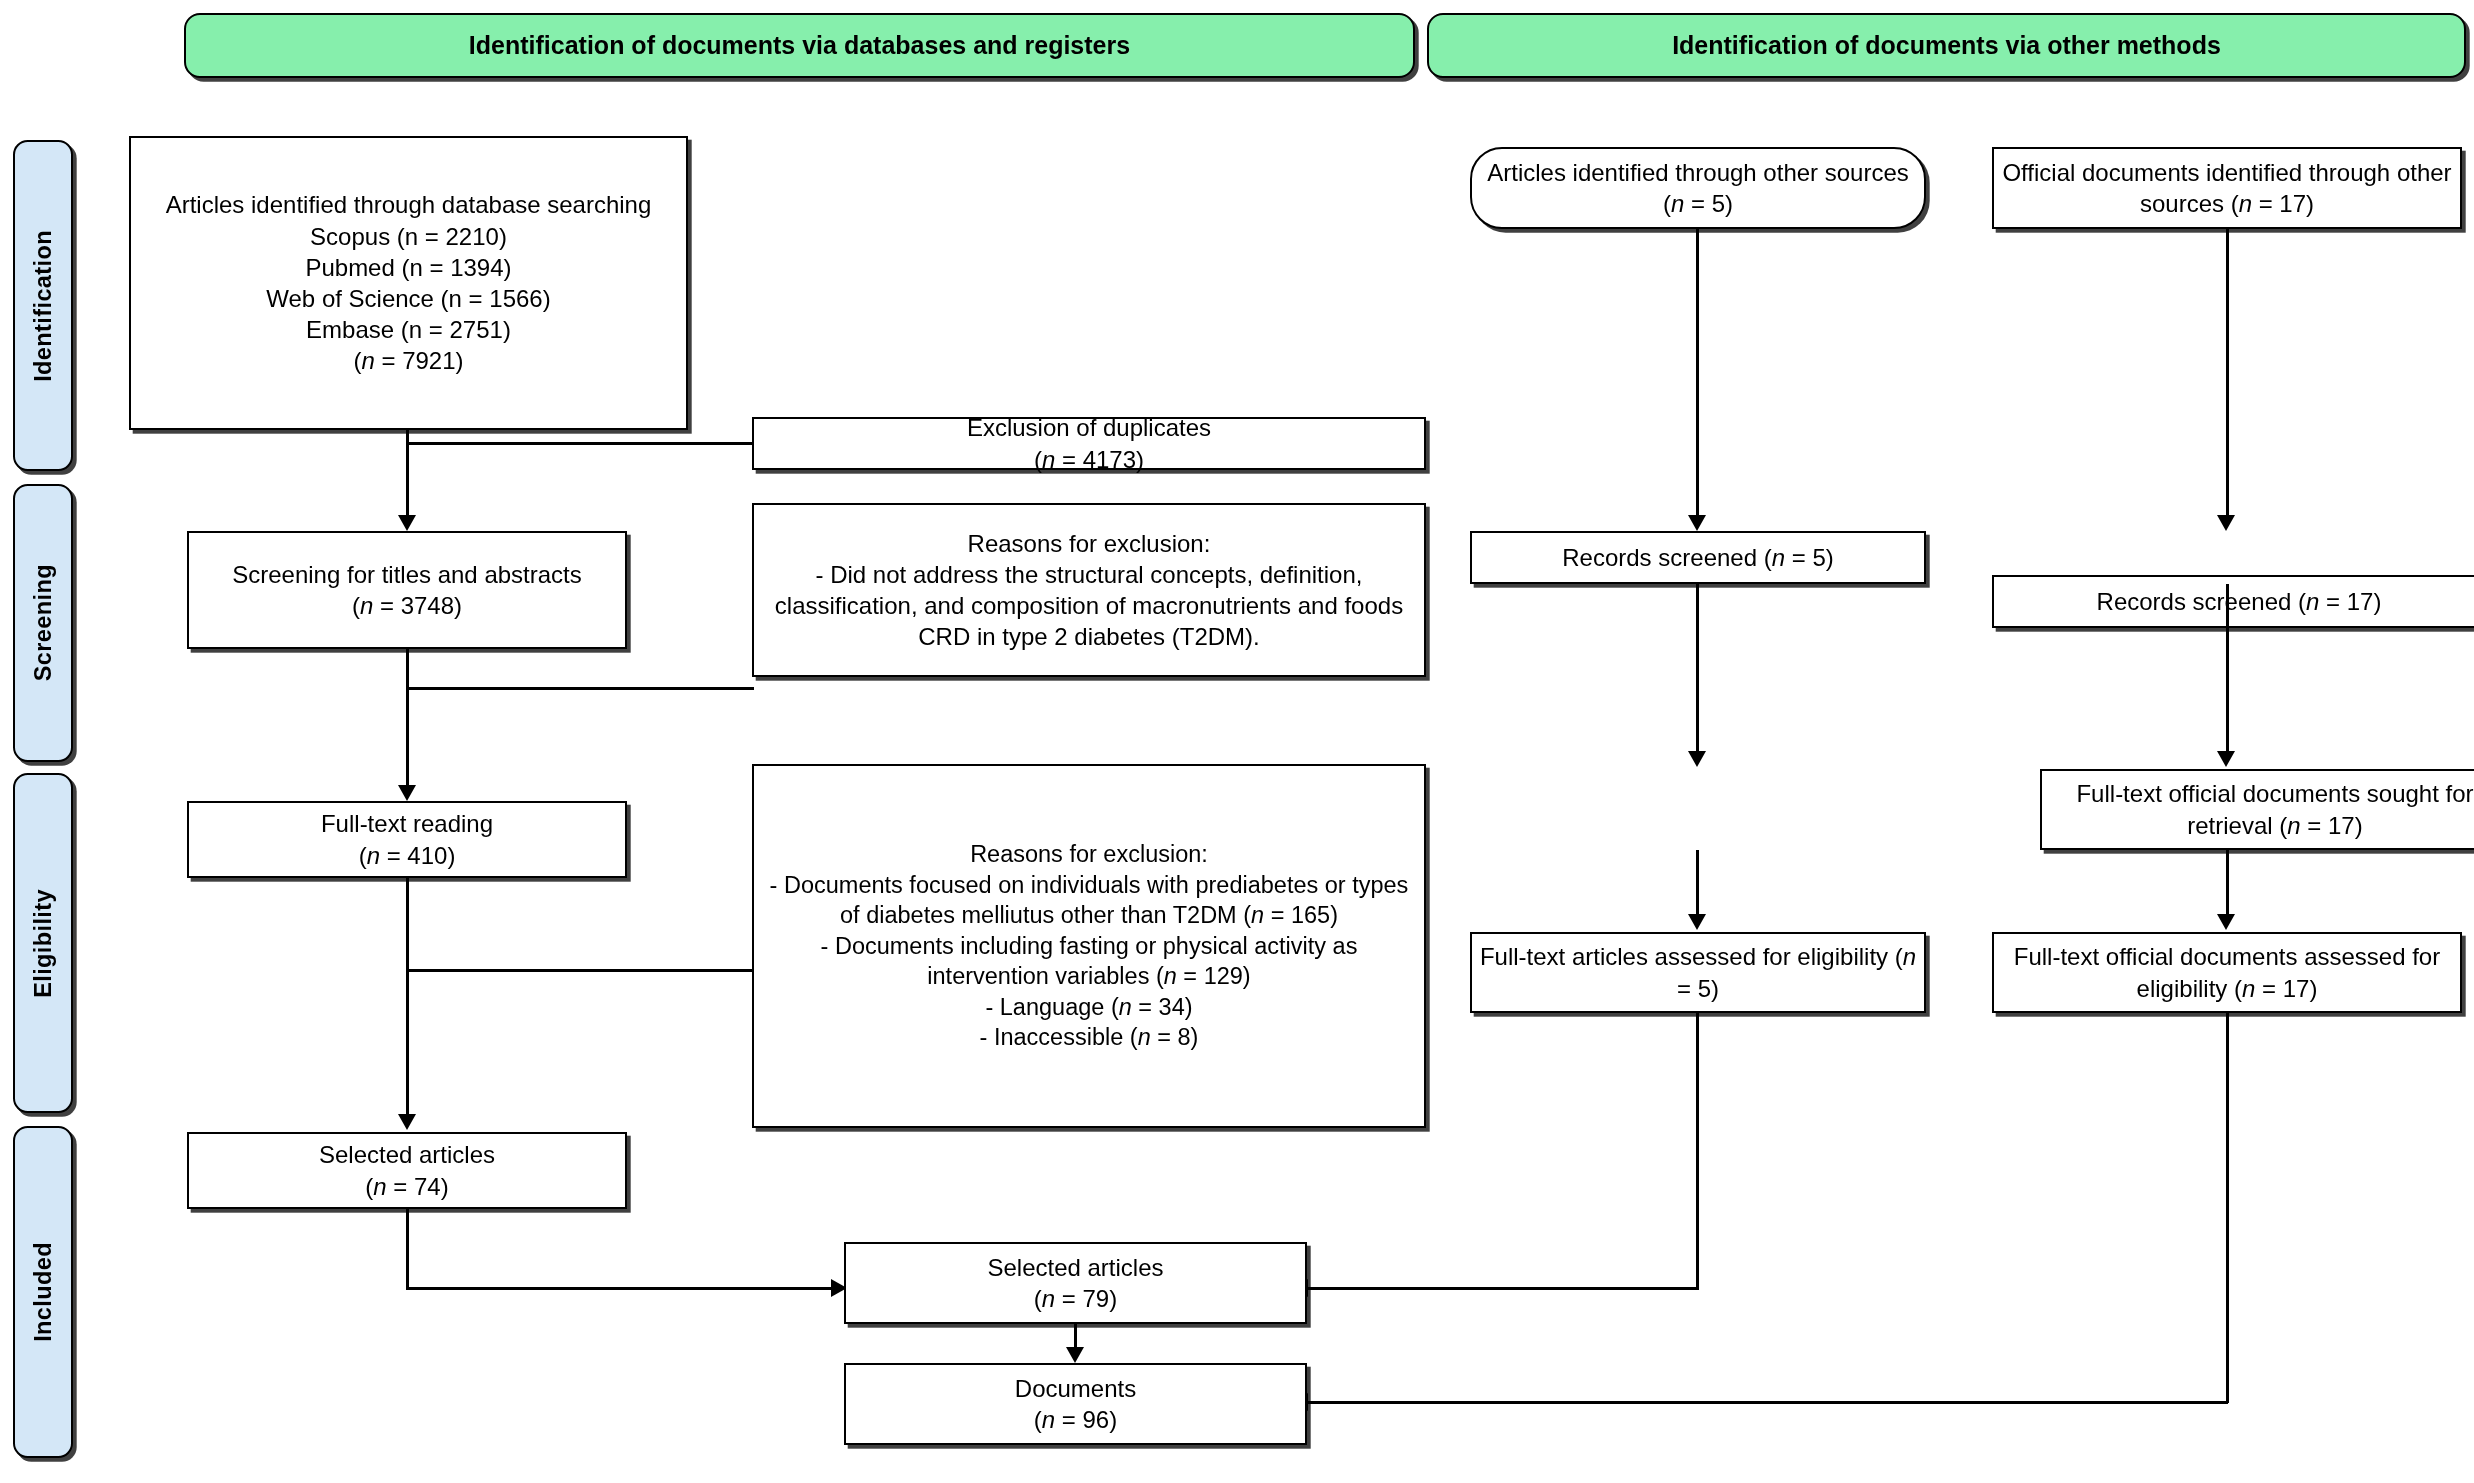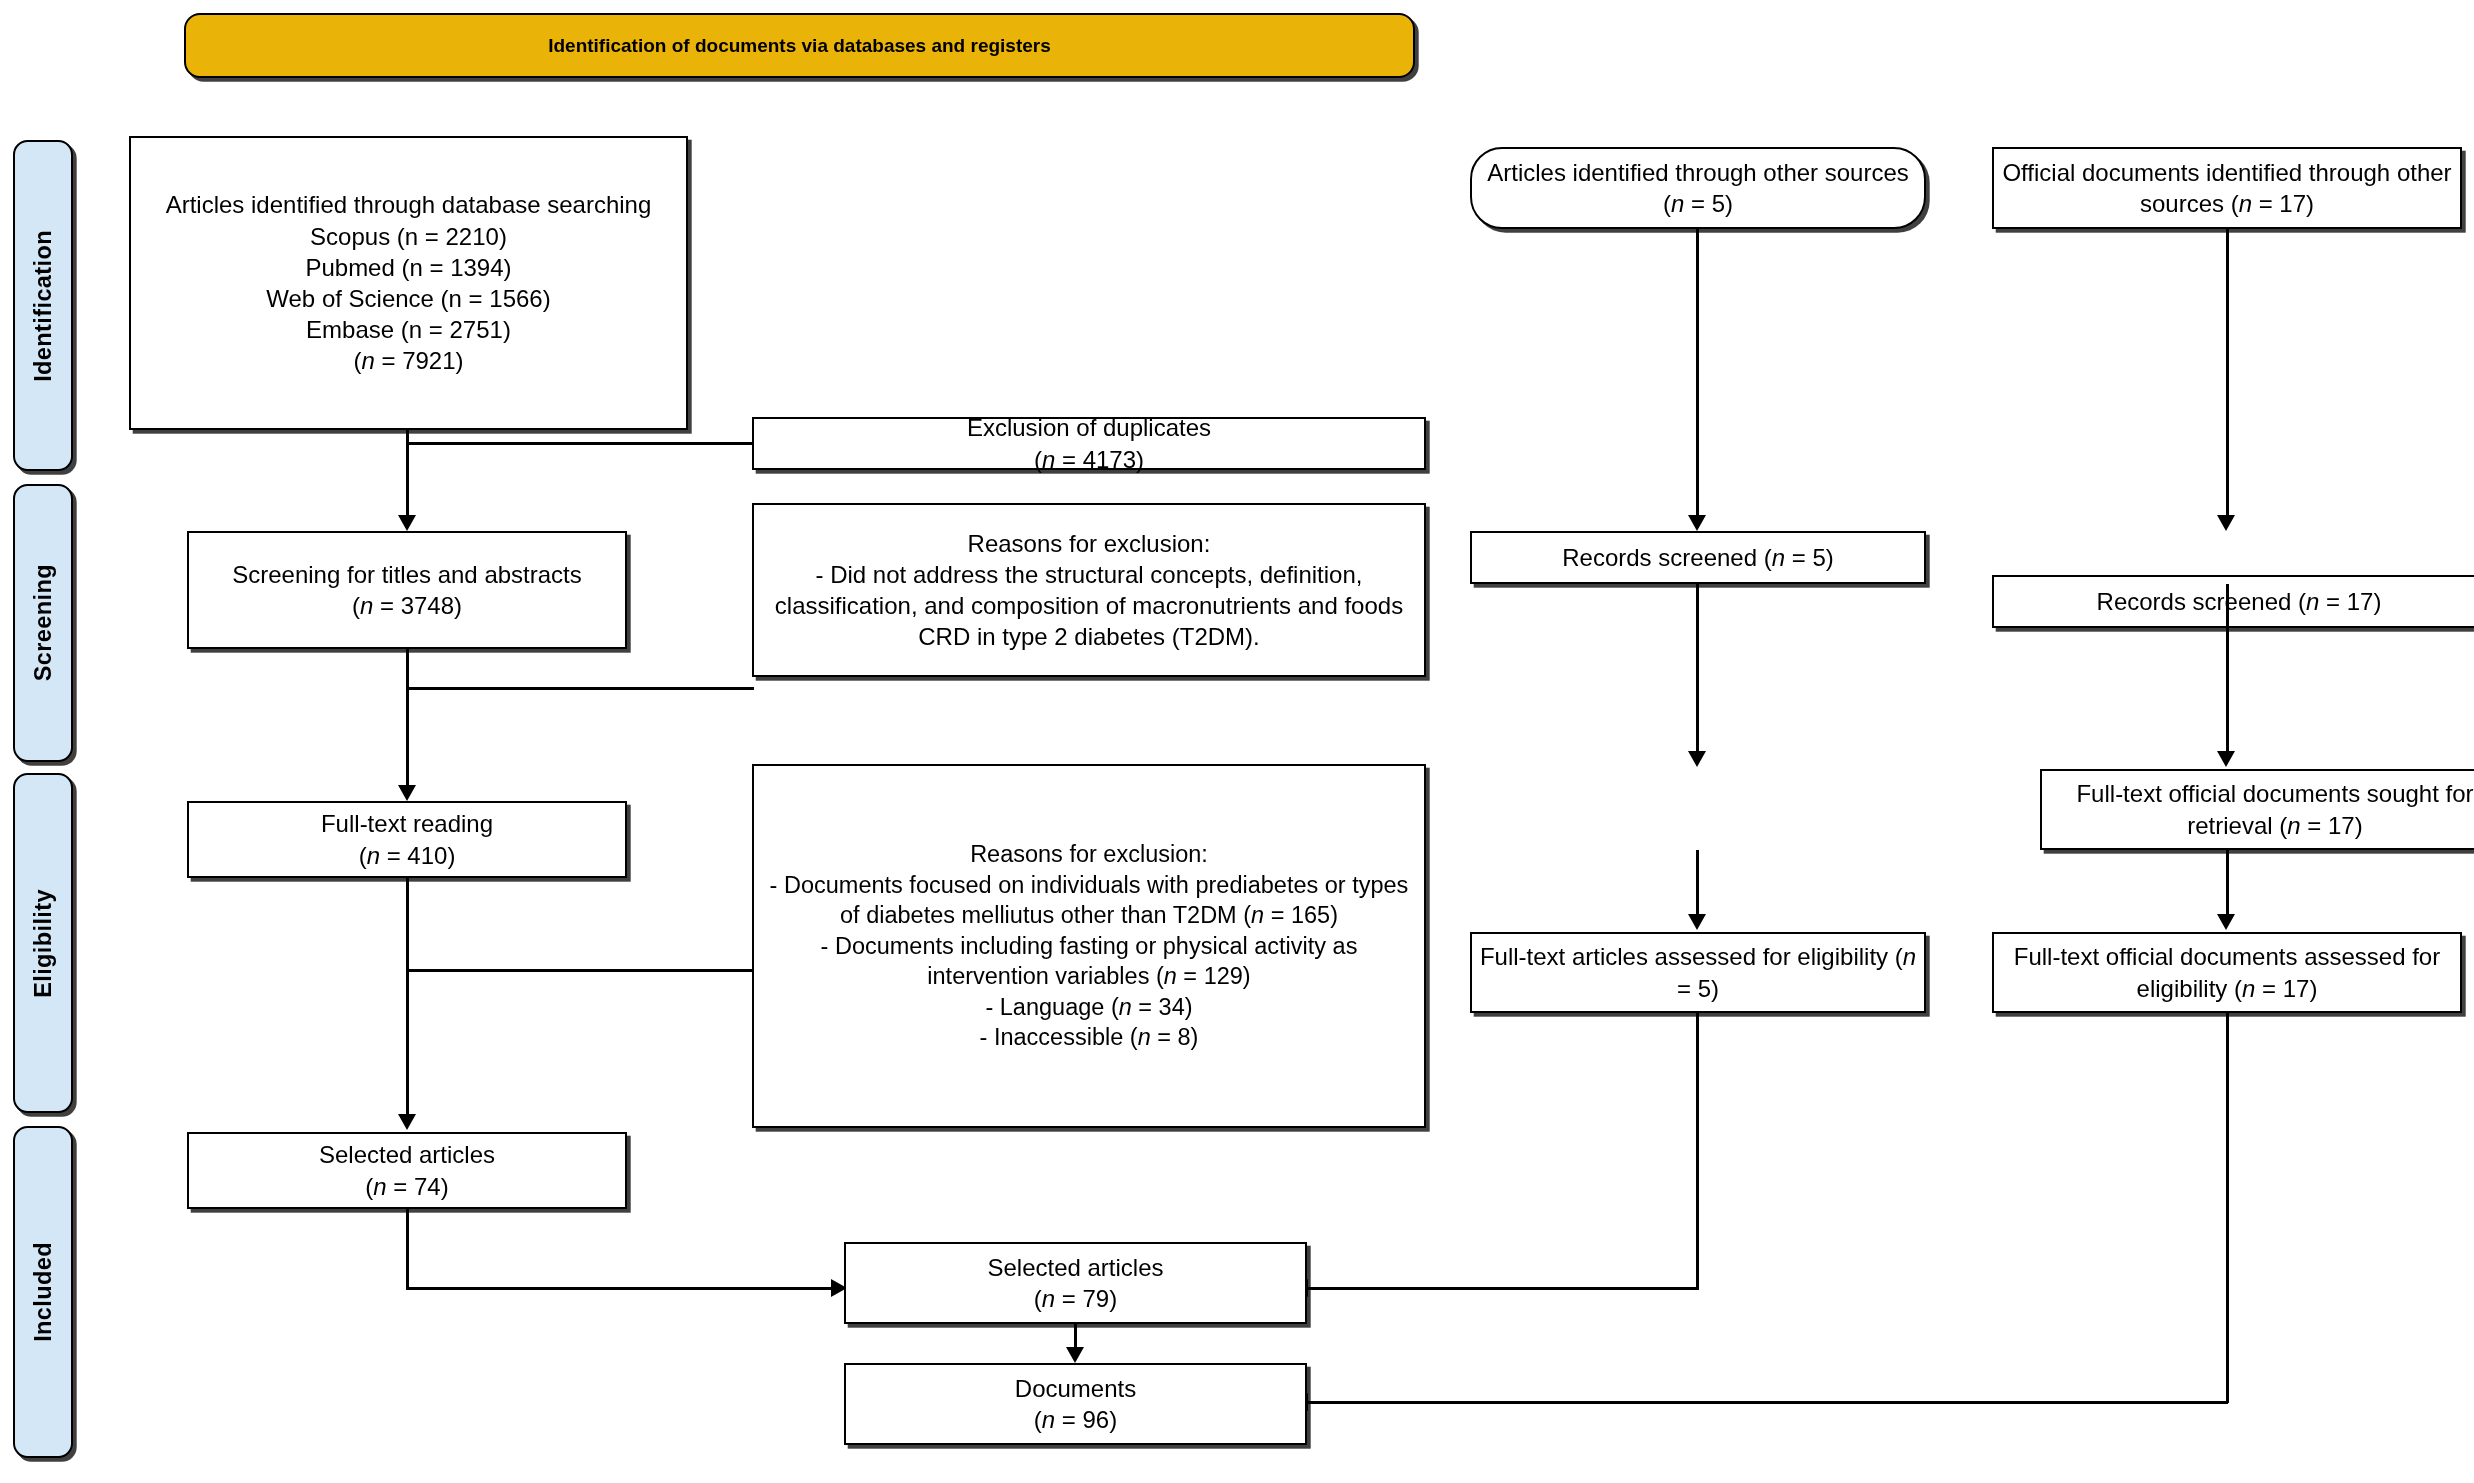--- a/index.html
+++ b/index.html
@@ -12,29 +12,29 @@
     width: 2475px;
     height: 1483px;
     background: #ffffff;
     font-family: "Liberation Sans", sans-serif;
     overflow: hidden;
   }
 
   
   .banner {
     position: absolute;
-    background: #eab308;
+    background: #86efac;
     border: 2.2px solid #000000;
     border-radius: 16px;
     box-shadow: 3.7px 3.7px 0 rgba(0,0,0,0.75);
     display: flex;
     align-items: center;
     justify-content: center;
     font-weight: bold;
-    font-size: 19px;
+    font-size: 25px;
     color: #000000;
     box-sizing: border-box;
     text-align: center;
   }
 
   
   .stage {
     position: absolute;
     background: #d4e7f7;
     border: 2.2px solid #000000;
@@ -111,20 +111,23 @@
 </style>
 </head>
 <body>
 
 <div id="canvas">
 
   <div class="banner" style="left:184px; top:13.2px; width:1231px; height:65px;">
     <span>Identification of documents via databases and registers</span>
   </div>
 
+  <div class="banner" style="left:1427px; top:13.2px; width:1039px; height:65px;">
+    <span>Identification of documents via other methods</span>
+  </div>
 
   <div class="stage" style="left:13.2px; top:140px; width:60px; height:331px;">
     <span>Identification</span>
   </div>
   <div class="stage" style="left:13.2px; top:484px; width:60px; height:278px;">
     <span>Screening</span>
   </div>
   <div class="stage" style="left:13.2px; top:773px; width:60px; height:340px;">
     <span>Eligibility</span>
   </div>

